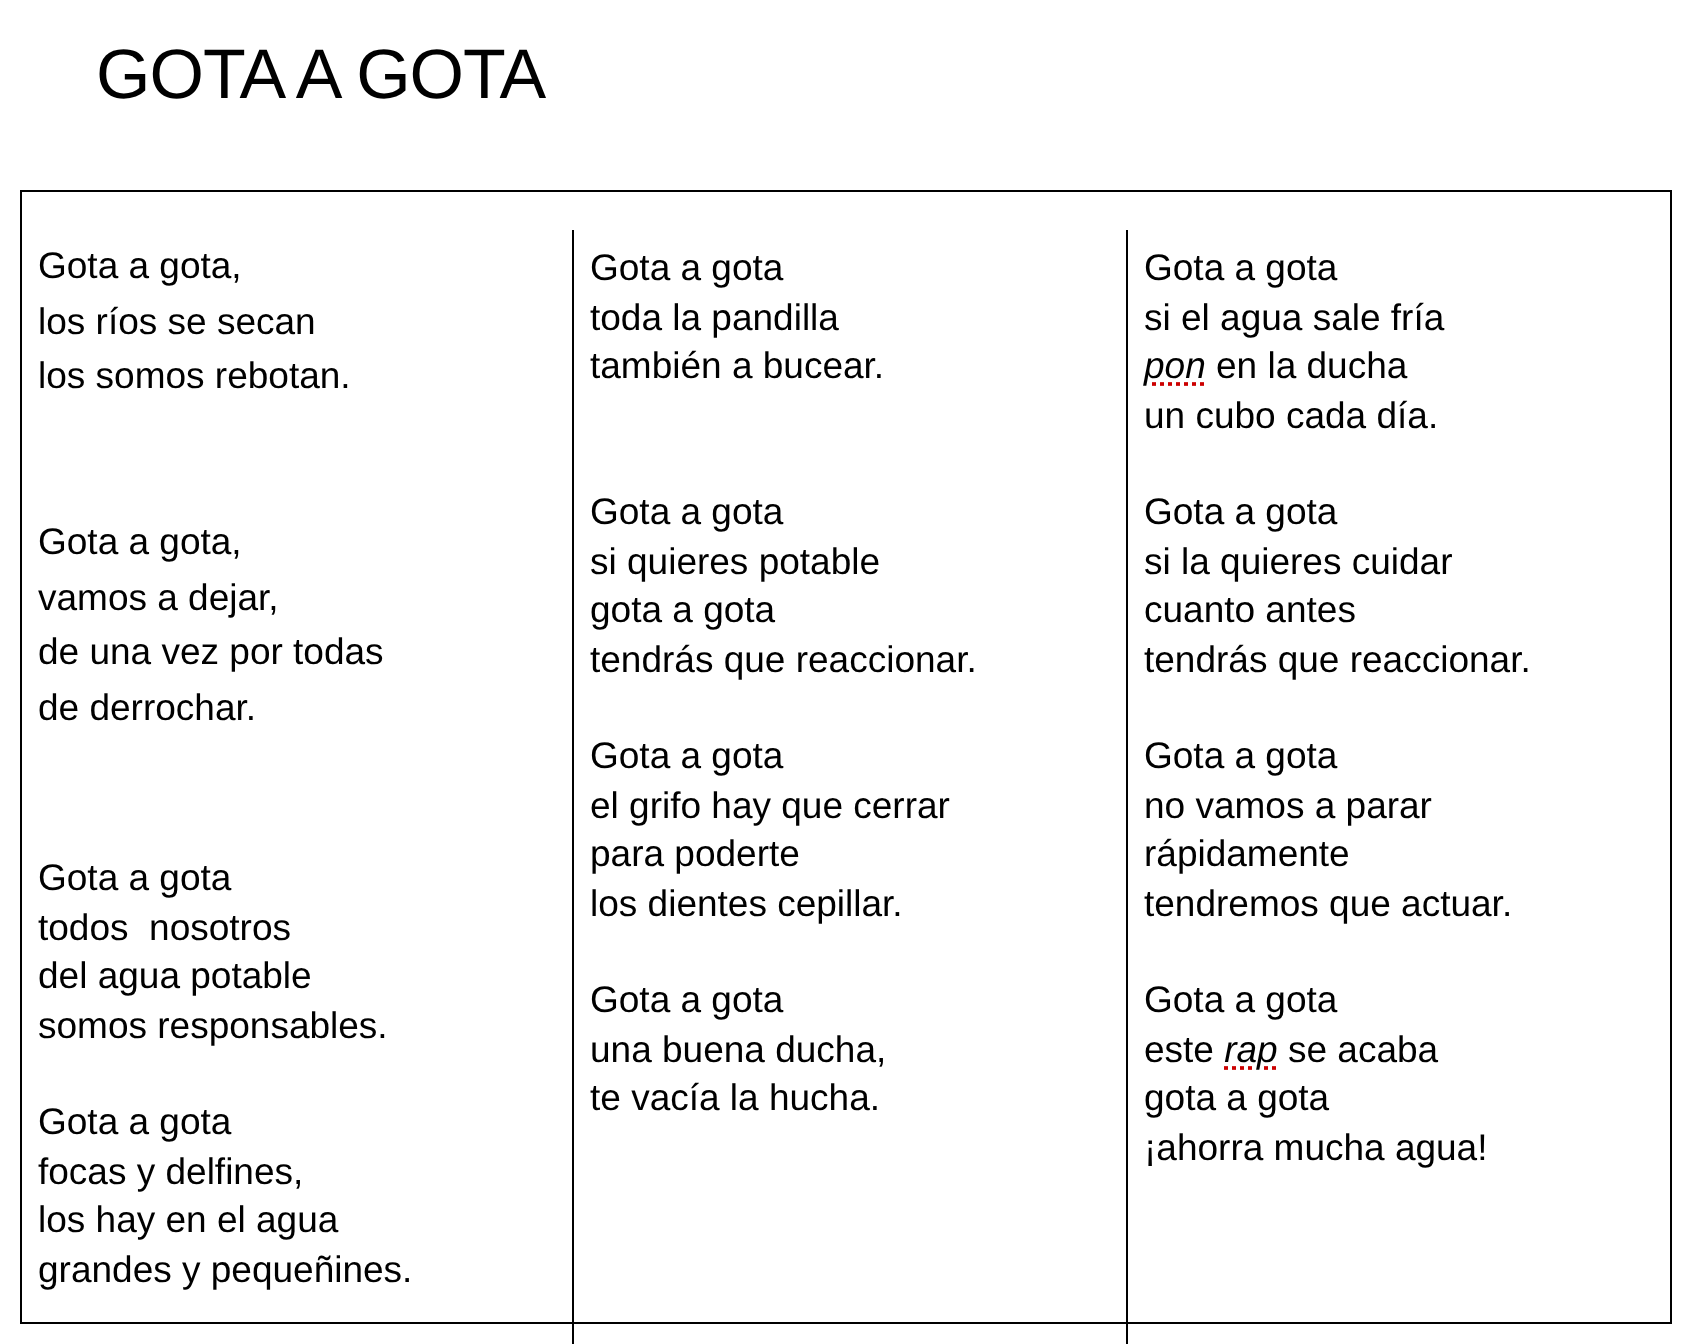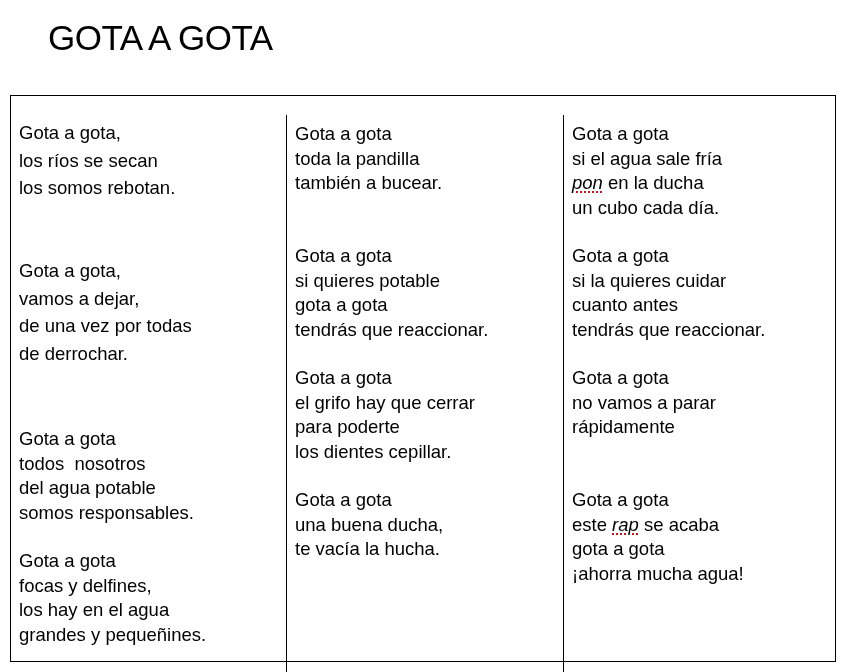--- a/index.html
+++ b/index.html
@@ -130,20 +130,21 @@
     <div class="stanza" style="top:129px">
       <span class="line">Gota a gota</span>
       <span class="line">si la quieres cuidar</span>
       <span class="line">cuanto antes</span>
       <span class="line">tendrás que reaccionar.</span>
     </div>
     <div class="stanza" style="top:251px">
       <span class="line">Gota a gota</span>
       <span class="line">no vamos a parar</span>
       <span class="line">rápidamente</span>
+      <span class="line">tendremos que actuar.</span>
     </div>
     <div class="stanza" style="top:373px">
       <span class="line">Gota a gota</span>
       <span class="line"><span>este </span><span class="spell">rap</span><span> se acaba</span></span>
       <span class="line">gota a gota</span>
       <span class="line">¡ahorra mucha agua!</span>
     </div>
   </div>
 
 </div>

